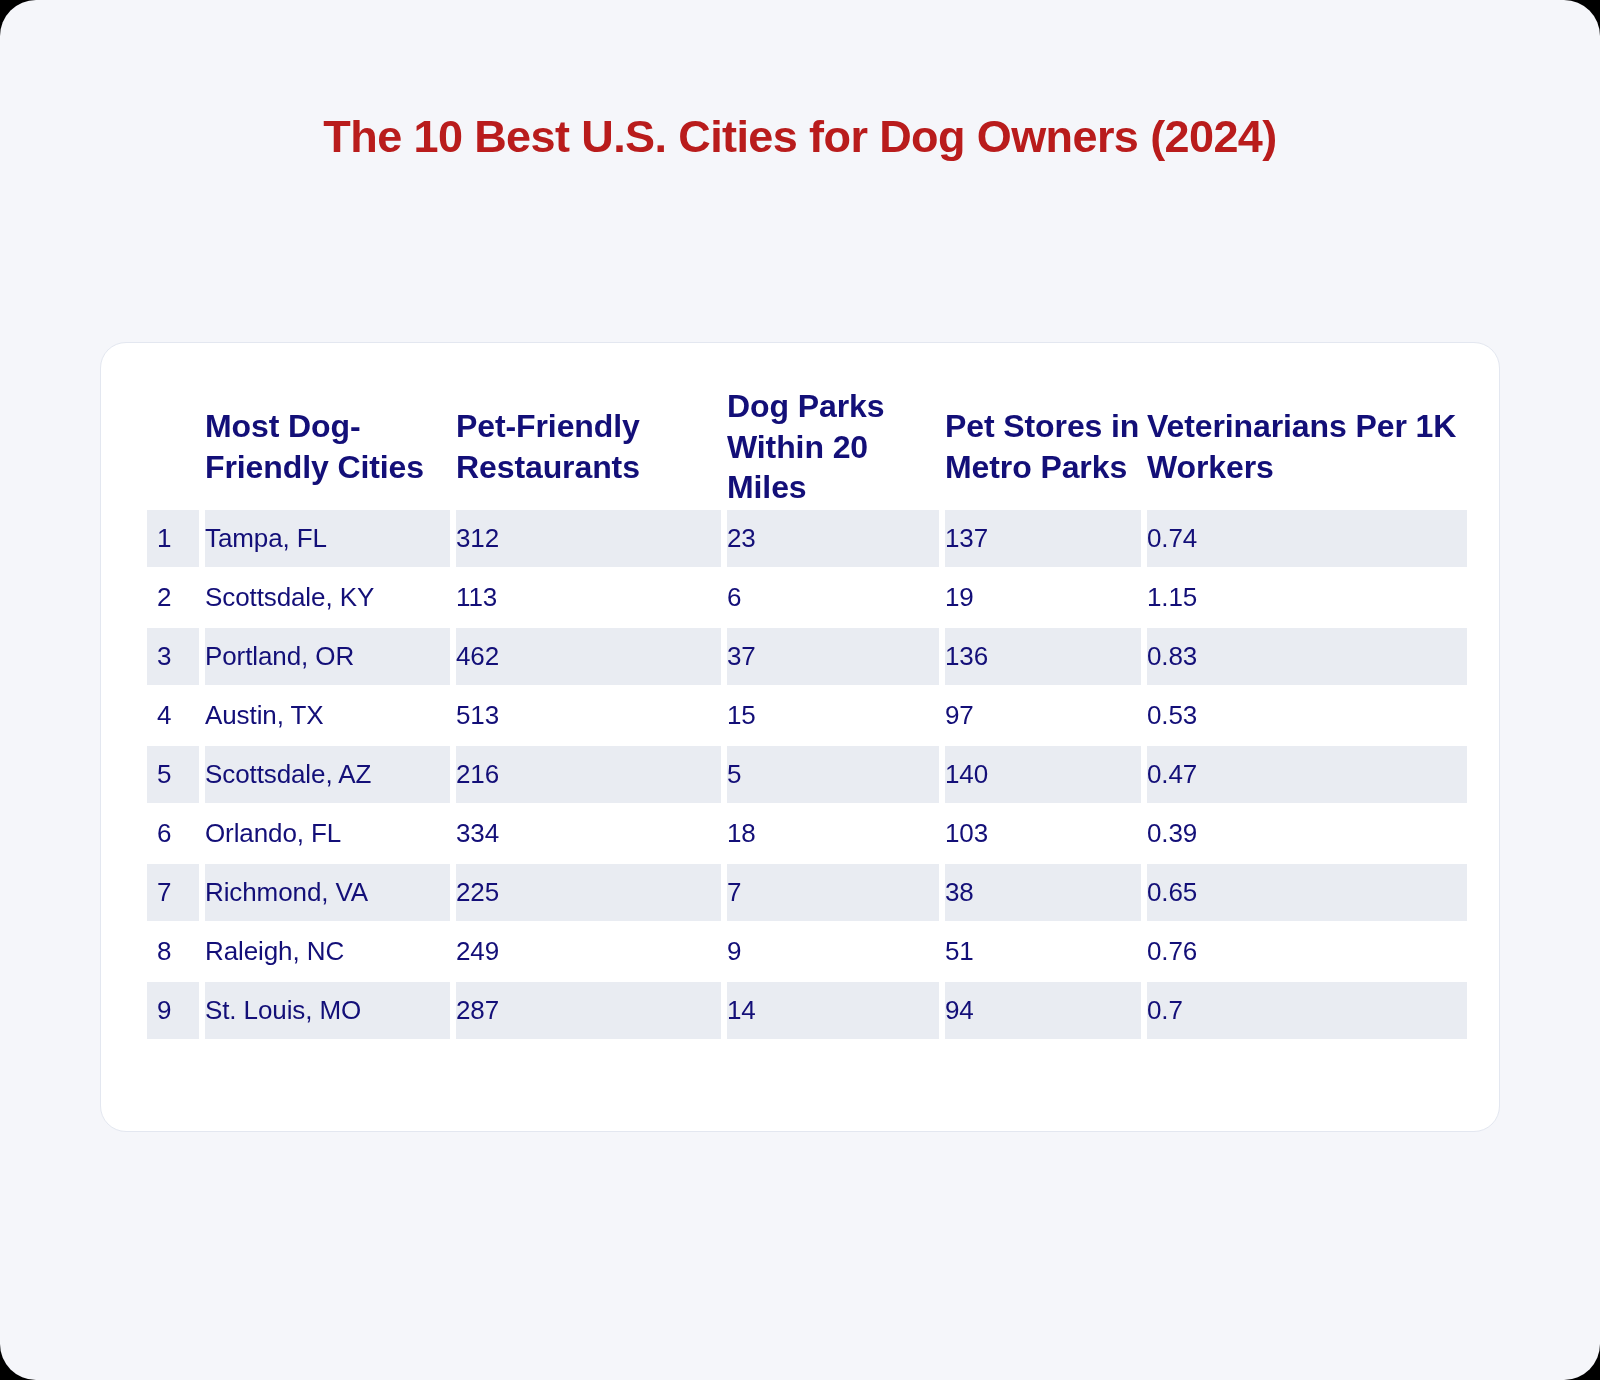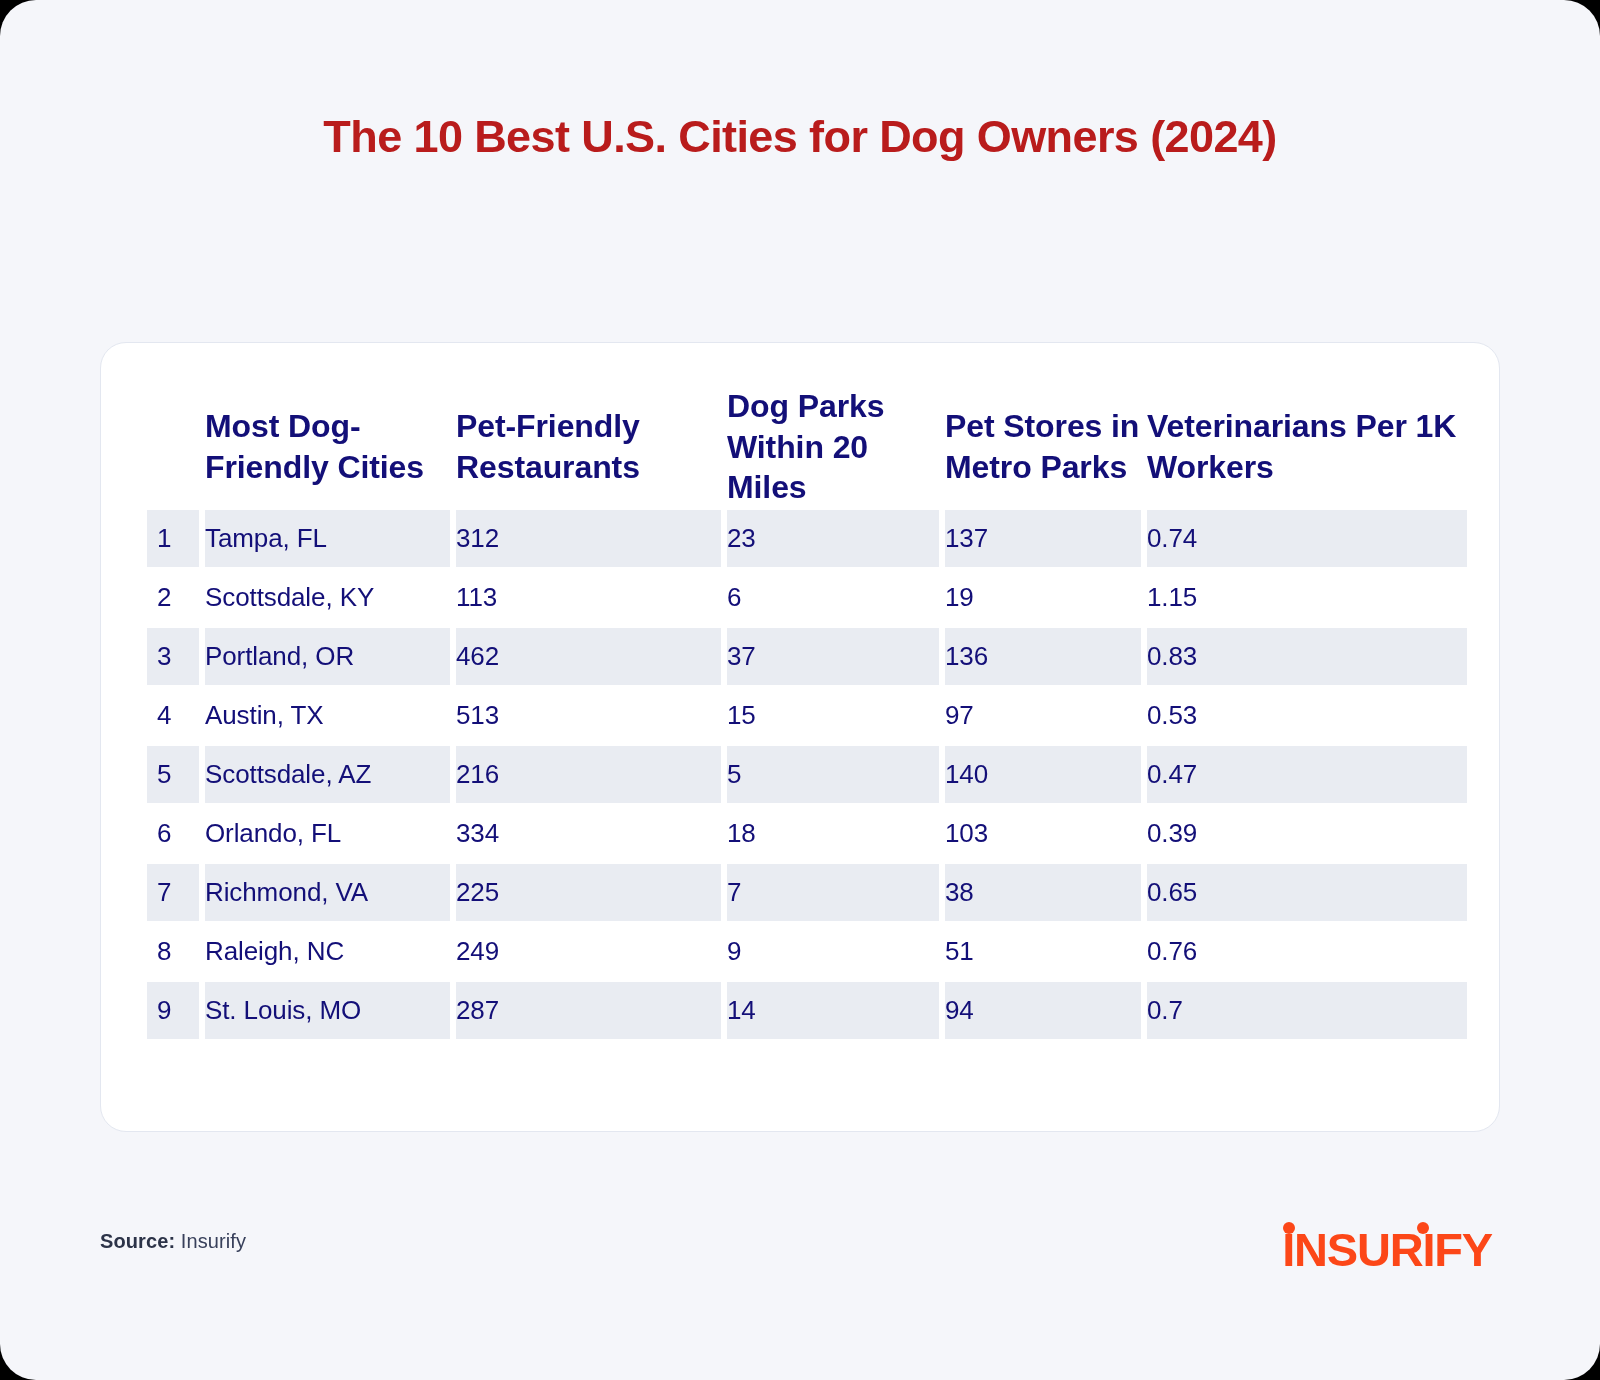--- a/index.html
+++ b/index.html
@@ -256,27 +256,14 @@
             <td>St. Louis, MO</td>
             <td>287</td>
             <td>14</td>
             <td>94</td>
             <td>0.7</td>
           </tr>
         </tbody>
     </table>
   </div>
 
-  <div class="footer">
-    <div class="source">
-      <span class="source-label">Source:</span>
-      <span>Insurify</span>
-    </div>
-    <div class="logo">
-      <span class="logo-text">
-        <span class="logo-dot d1"></span>
-        <span class="logo-dot d2"></span>
-        <span>INSURIFY</span>
-      </span>
-    </div>
-  </div>
 
 </div>
 
 </body></html>

